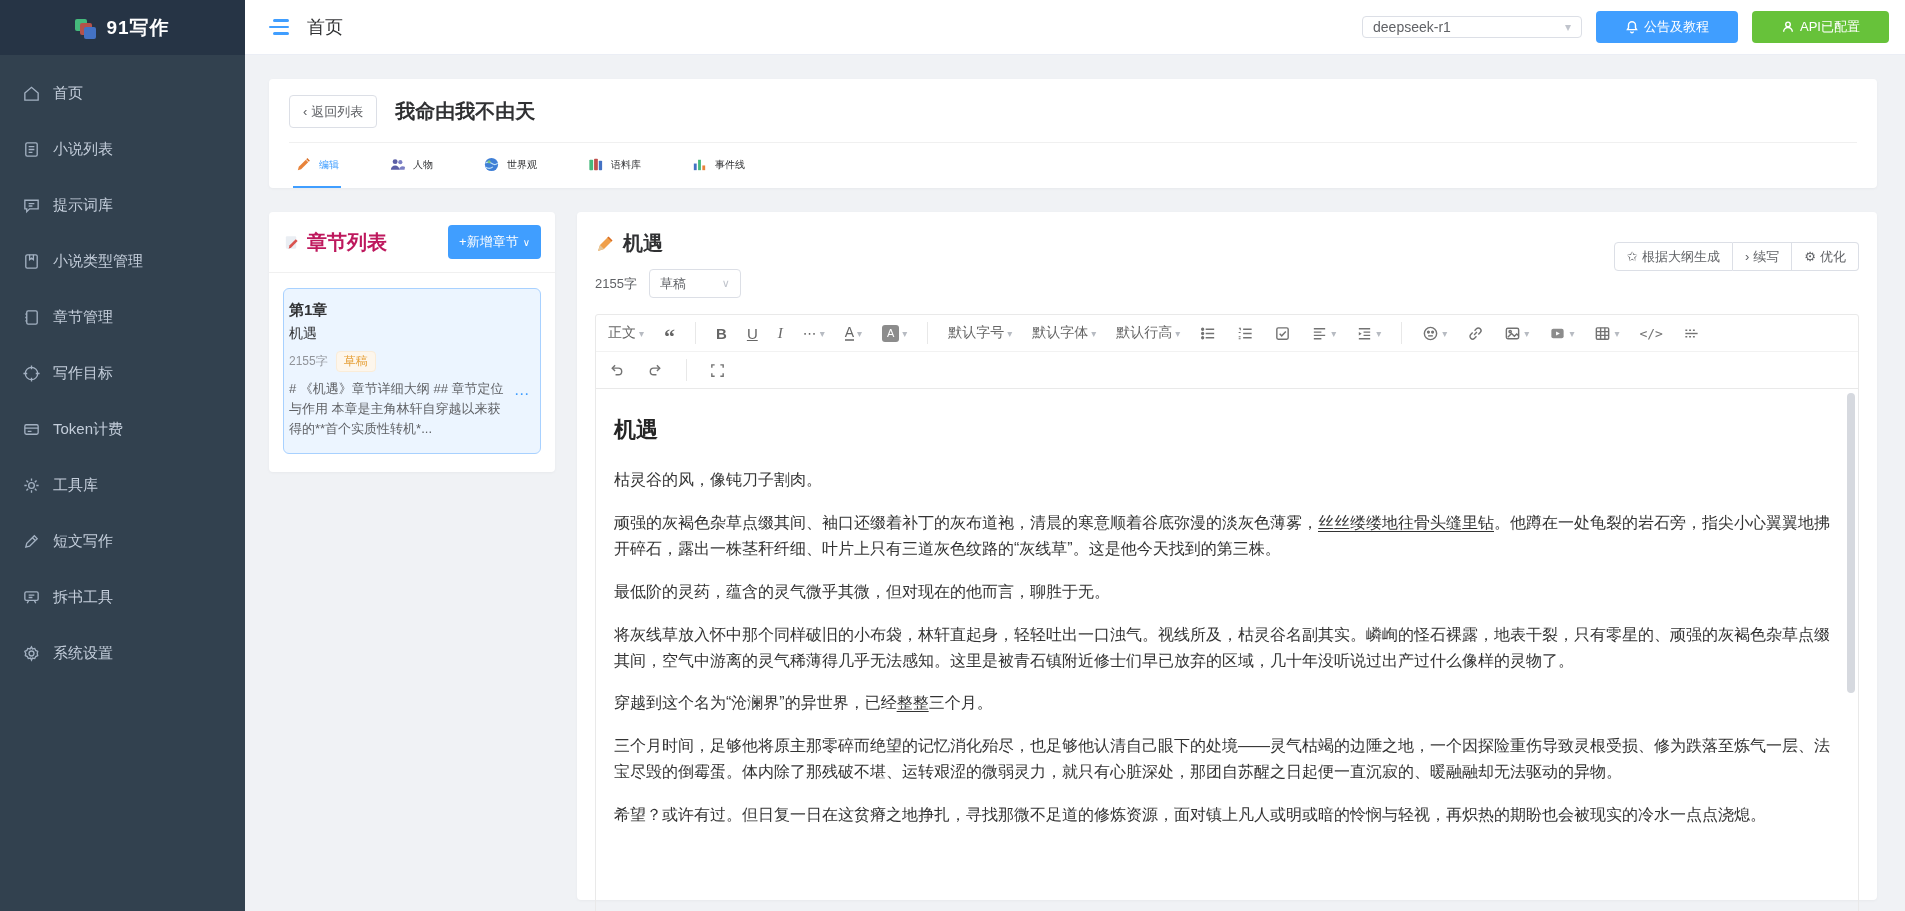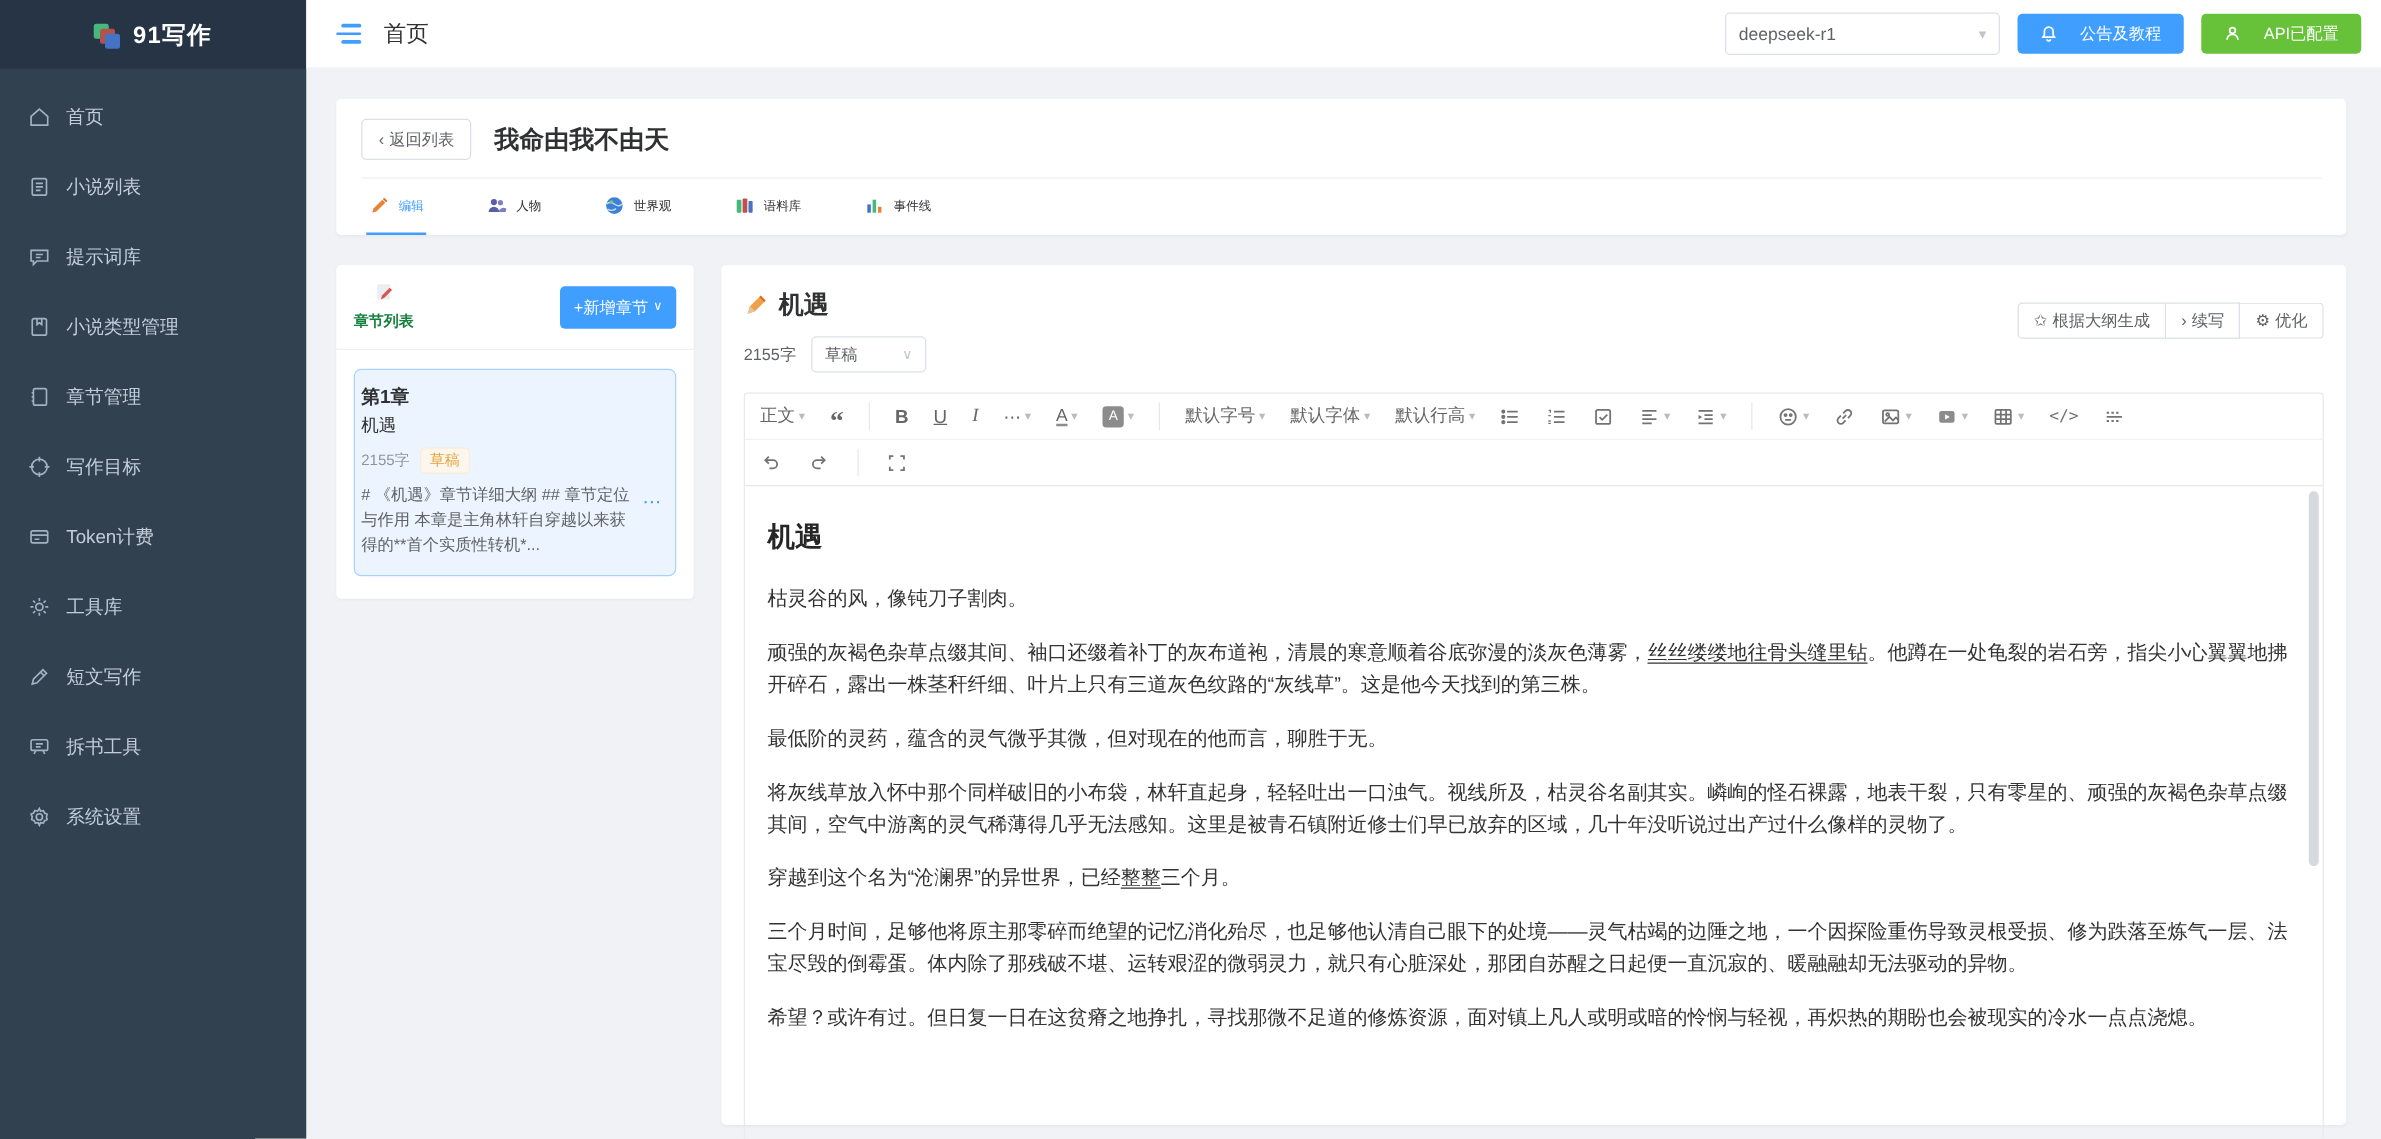--- a/index.html
+++ b/index.html
@@ -22,25 +22,25 @@
   .menu-item span.lbl { color:#c4cedb; font-size:15px; }
 
   
   .main { flex:1; display:flex; flex-direction:column; min-width:0; }
   .topbar { height:55px; background:#fff; display:flex; align-items:center; padding:0 16px 0 24px; border-bottom:1px solid #ebeef5; }
   .hamburger { width:20px; height:16px; position:relative; cursor:pointer; margin-right:18px; }
   .hamburger i { position:absolute; left:4px; right:0; height:2.5px; background:#409eff; border-radius:2px; }
   .hamburger i:nth-child(1){top:0;} .hamburger i:nth-child(2){top:6.5px; left:0;} .hamburger i:nth-child(3){top:13px;}
   .crumb { font-size:18px; color:#303133; }
   .topbar-right { margin-left:auto; display:flex; align-items:center; gap:14px; }
-  .model-select { width:220px; height:34px; border:1px solid #dcdfe6; border-radius:4px; display:flex; align-items:center;
+  .model-select { width:220px; height:22px; border:1px solid #dcdfe6; border-radius:4px; display:flex; align-items:center;
     padding:0 10px; font-size:14px; color:#606266; background:#fff; cursor:pointer; }
   .model-select .caret { margin-left:auto; color:#c0c4cc; font-size:12px; }
-  .pill-btn { height:32px; border:none; border-radius:4px; color:#fff; font-size:13px; padding:0 18px;
-    display:flex; align-items:center; gap:18px; cursor:pointer; font-family:inherit; }
+  .pill-btn { height:32px; border:none; border-radius:4px; color:#fff; font-size:13px; padding:0 29px;
+    display:flex; align-items:center; gap:5px; cursor:pointer; font-family:inherit; }
   .pill-btn.blue { background:#409eff; }
   .pill-btn.green { background:#67c23a; }
   .pill-btn svg { width:14px; height:14px; fill:none; stroke:#fff; stroke-width:1.6; }
 
   .workspace { flex:1; padding:24px 28px 0 24px; overflow:hidden; }
 
   
   .novel-card { background:#fff; border-radius:4px; box-shadow:0 1px 3px rgba(0,0,0,.04); padding:0 20px; }
   .novel-head { display:flex; align-items:center; gap:18px; padding:16px 0 14px; border-bottom:1px solid #f0f0f0; }
   .back-btn { height:33px; border:1px solid #dcdfe6; background:#fff; border-radius:4px; font-size:13px; color:#606266;
@@ -50,21 +50,21 @@
   .tab { display:flex; align-items:center; gap:7px; font-size:10px; color:#303133; padding:13px 2px; cursor:pointer;
     border-bottom:2px solid transparent; }
   .tab.active { color:#409eff; border-bottom-color:#409eff; }
   .tab svg { width:17px; height:17px; }
 
   
   .panels { display:flex; gap:22px; margin-top:24px; align-items:flex-start; }
 
   .chapters-panel { width:286px; flex:none; background:#fff; border-radius:4px; box-shadow:0 1px 3px rgba(0,0,0,.04); }
   .chapters-head { display:flex; align-items:center; justify-content:space-between; padding:13px 14px; border-bottom:1px solid #f0f0f0; }
-  .chapters-title { display:flex; align-items:center; gap:7px; font-size:12px; font-weight:bold; color:#15803d;flex-direction:column; }
+  .chapters-title { display:flex; align-items:center; gap:7px; font-size:20px; font-weight:bold; color:#be185d; }
   .add-chapter-btn { height:34px; background:#409eff; color:#fff; border:none; border-radius:4px; font-size:13px;
     padding:0 11px; display:flex; align-items:center; gap:4px; cursor:pointer; font-family:inherit; }
   .add-chapter-btn .caret { font-size:10px; }
   .chapters-body { padding:15px 14px 18px; }
   .chapter-card { position:relative; background:#ecf5ff; border:1px solid #a8d1ff; border-radius:6px; padding:12px 5px 14px; cursor:pointer; }
   .ch-no { font-size:15px; font-weight:bold; color:#303133; }
   .ch-name { font-size:14px; color:#303133; margin-top:5px; }
   .ch-meta { display:flex; align-items:center; gap:8px; margin-top:8px; }
   .ch-words { font-size:12px; color:#909399; }
   .badge-draft { font-size:12px; color:#e6a23c; background:#fdf6ec; border:1px solid #faecd8; border-radius:4px; padding:1px 7px; }

